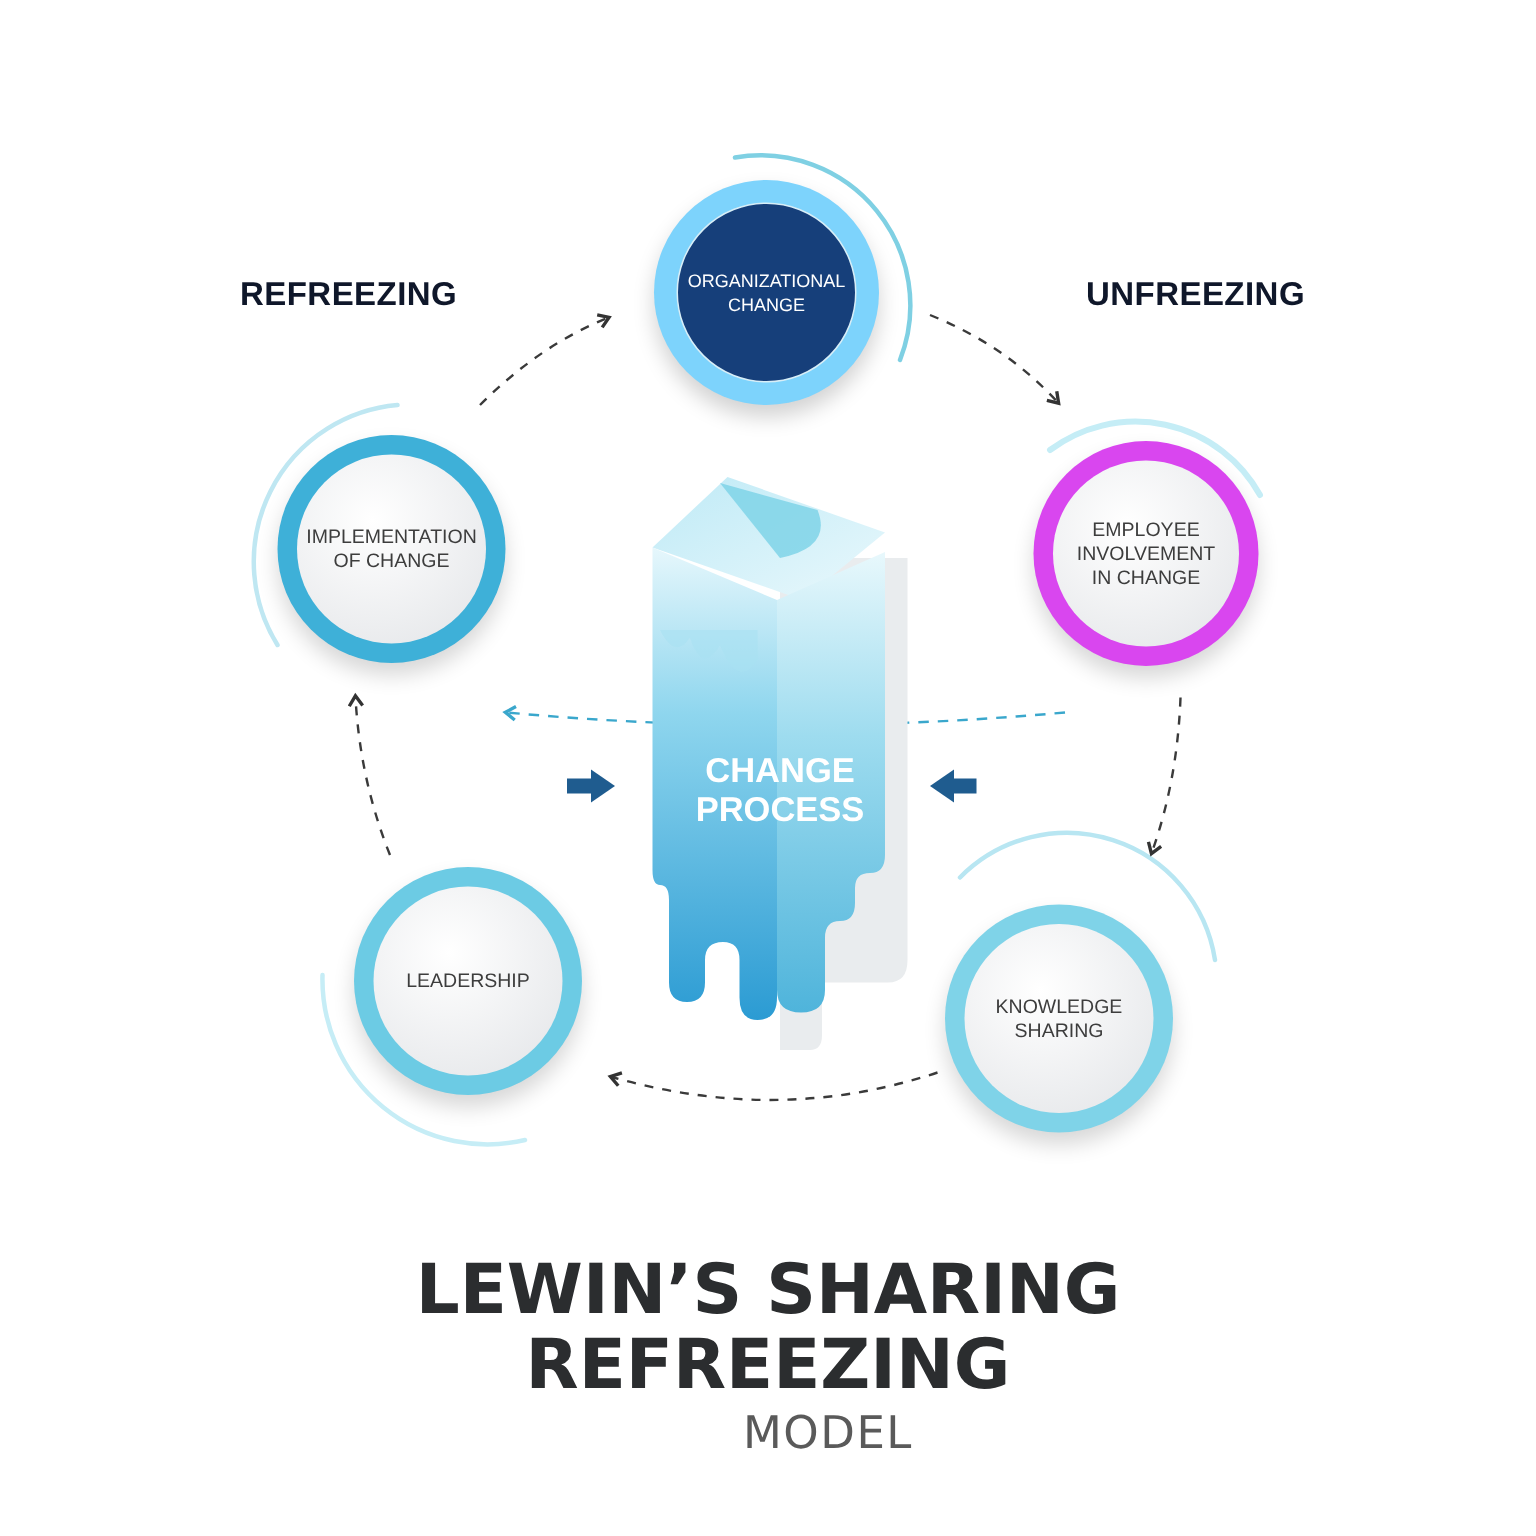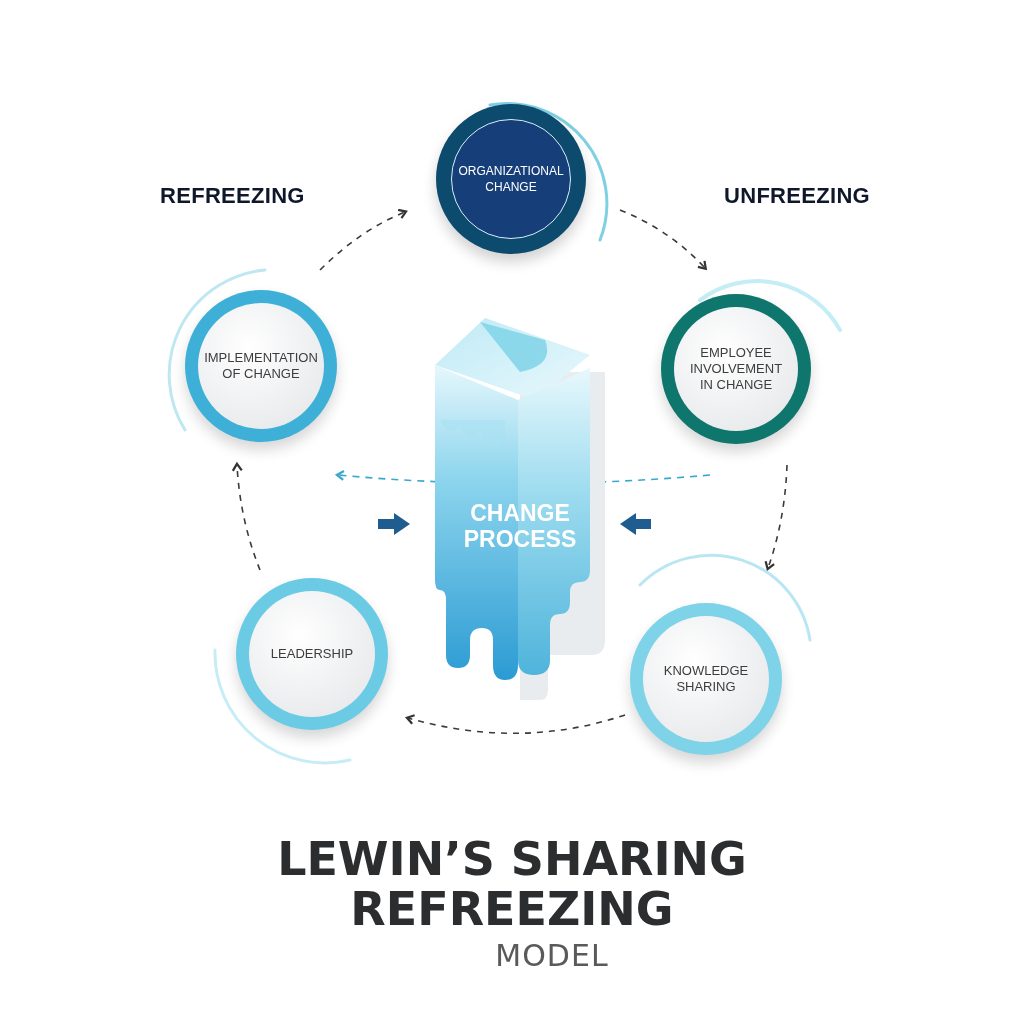--- a/index.html
+++ b/index.html
@@ -84,28 +84,28 @@
 
     <path d="M 518 400 L 590 368 L 590 570 Q 590 582 580 582 Q 570 582 570 592 L 570 602 Q 570 614 560 614 Q 550 614 550 625 L 550 660 Q 550 675 534 675 Q 518 675 518 660 Z" fill="url(#iceRight)"></path>
 
     <path d="M 440 420 Q 450 440 460 425 Q 468 450 480 430 Q 492 460 505 440 L 505 420 Z" fill="#a9e1f1" opacity="0.6"></path>
   </g>
 </svg>
 
 <div class="stage-label" style="left:160px; top:183px;">REFREEZING</div>
 <div class="stage-label" style="left:724px; top:183px;">UNFREEZING</div>
 
-<div class="node" style="left:436px; top:104px; width:150px; height:150px; background:#0c4a6e; box-shadow:0 8px 14px rgba(0,0,0,0.18);">
+<div class="node" style="left:436px; top:120px; width:150px; height:150px; background:#7dd3fc; box-shadow:0 8px 14px rgba(0,0,0,0.18);">
   <div class="node-inner" style="width:120px; height:120px; background:#163f7a; border:1.5px solid #d8eef7;">
     <div class="node-text" style="color:#ffffff; font-size:12px;">ORGANIZATIONAL
 CHANGE</div>
   </div>
 </div>
 
-<div class="node" style="left:661px; top:294px; width:150px; height:150px; background:#0f766e; box-shadow:0 8px 14px rgba(0,0,0,0.16);">
+<div class="node" style="left:689px; top:294px; width:150px; height:150px; background:#d946ef; box-shadow:0 8px 14px rgba(0,0,0,0.16);">
   <div class="node-inner" style="width:124px; height:124px; background:radial-gradient(circle at 40% 35%, #ffffff, #e2e4e7);">
     <div class="node-text">EMPLOYEE
 INVOLVEMENT
 IN CHANGE</div>
   </div>
 </div>
 
 <div class="node" style="left:630px; top:603px; width:152px; height:152px; background:#7fd3e8; box-shadow:0 8px 14px rgba(0,0,0,0.16);">
   <div class="node-inner" style="width:126px; height:126px; background:radial-gradient(circle at 40% 35%, #ffffff, #e2e4e7);">
     <div class="node-text">KNOWLEDGE

